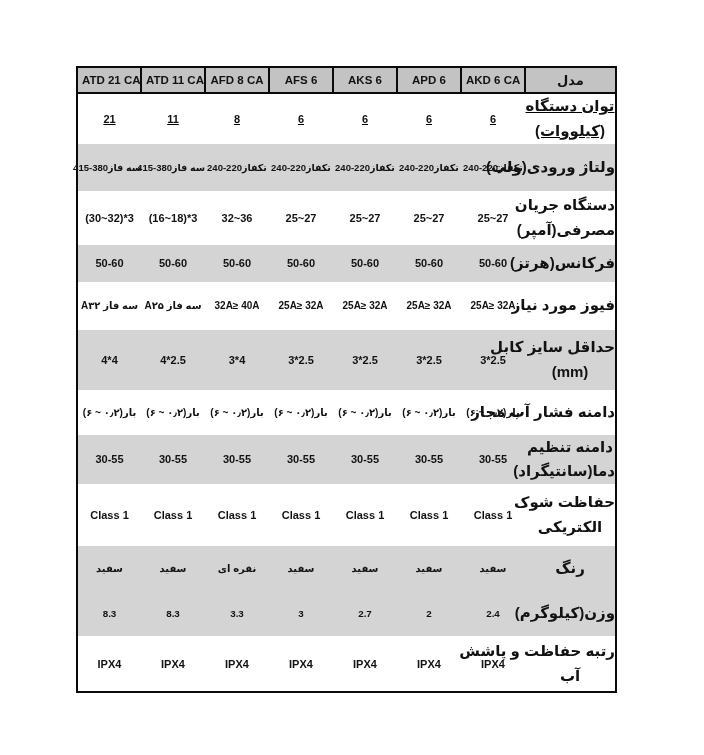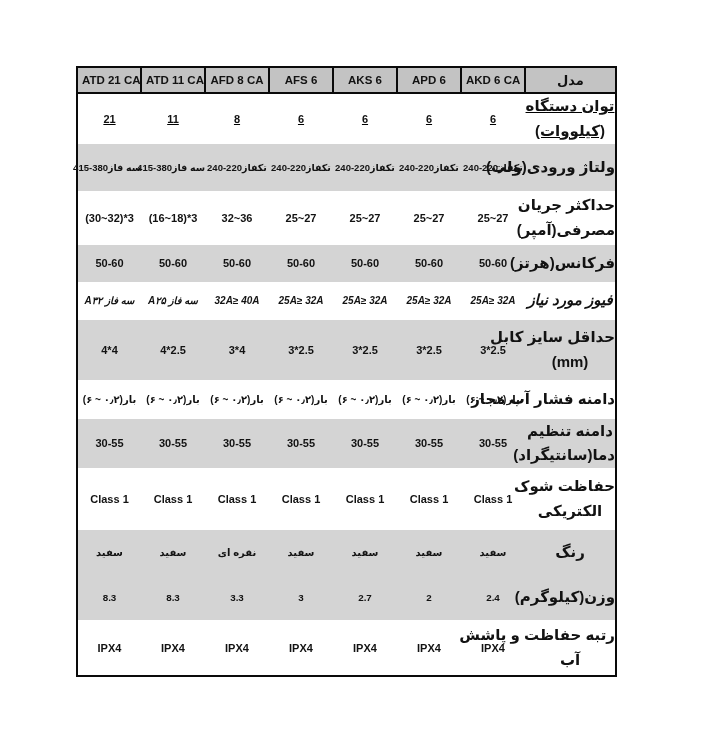--- a/index.html
+++ b/index.html
@@ -47,23 +47,23 @@
     background: #ffffff;
   }
   tr.shaded td { background: var(--stripe-bg, #d4d4d4); }
   td.lbl { font-size: 15px; }
   .lline { line-height: 1.65; }
   
   tbody tr:nth-child(1)  { height: 32px; text-decoration: underline; }
   tbody tr:nth-child(2)  { height: 47px; }
   tbody tr:nth-child(3)  { height: 54px; }
   tbody tr:nth-child(4)  { height: 37px; }
-  tbody tr:nth-child(5)  { height: 38px; font-style: italic; }
+  tbody tr:nth-child(5)  { height: 48px; }
   tbody tr:nth-child(6)  { height: 60px; }
-  tbody tr:nth-child(7)  { height: 39px; }
+  tbody tr:nth-child(7)  { height: 45px; }
   tbody tr:nth-child(8)  { height: 36px; }
   tbody tr:nth-child(9)  { height: 62px; }
   tbody tr:nth-child(10) { height: 45px; }
   tbody tr:nth-child(11) { height: 45px; }
   tbody tr:nth-child(12) { height: 56px; }
   tbody tr:nth-child(13) { height: 48px; border-radius: 15px; }
   
   tbody tr:nth-child(2)  td.v { font-size: 9.5px; }
   tbody tr:nth-child(5)  td.v { font-size: 10px; }
   tbody tr:nth-child(7)  td.v { font-size: 10px; }
@@ -125,21 +125,21 @@
         </tr>
         <tr>
           <td class="v" dir="auto">(30~32)*3</td>
           <td class="v" dir="auto">(16~18)*3</td>
           <td class="v" dir="auto">32~36</td>
           <td class="v" dir="auto">25~27</td>
           <td class="v" dir="auto">25~27</td>
           <td class="v" dir="auto">25~27</td>
           <td class="v" dir="auto">25~27</td>
           <td class="lbl" dir="rtl">
-            <div class="lline">حداکثر جریان</div>
+            <div class="lline">دستگاه جریان</div>
             <div class="lline">مصرفی(آمپر)</div>
           </td>
         </tr>
         <tr class="shaded">
           <td class="v" dir="auto">50-60</td>
           <td class="v" dir="auto">50-60</td>
           <td class="v" dir="auto">50-60</td>
           <td class="v" dir="auto">50-60</td>
           <td class="v" dir="auto">50-60</td>
           <td class="v" dir="auto">50-60</td>

